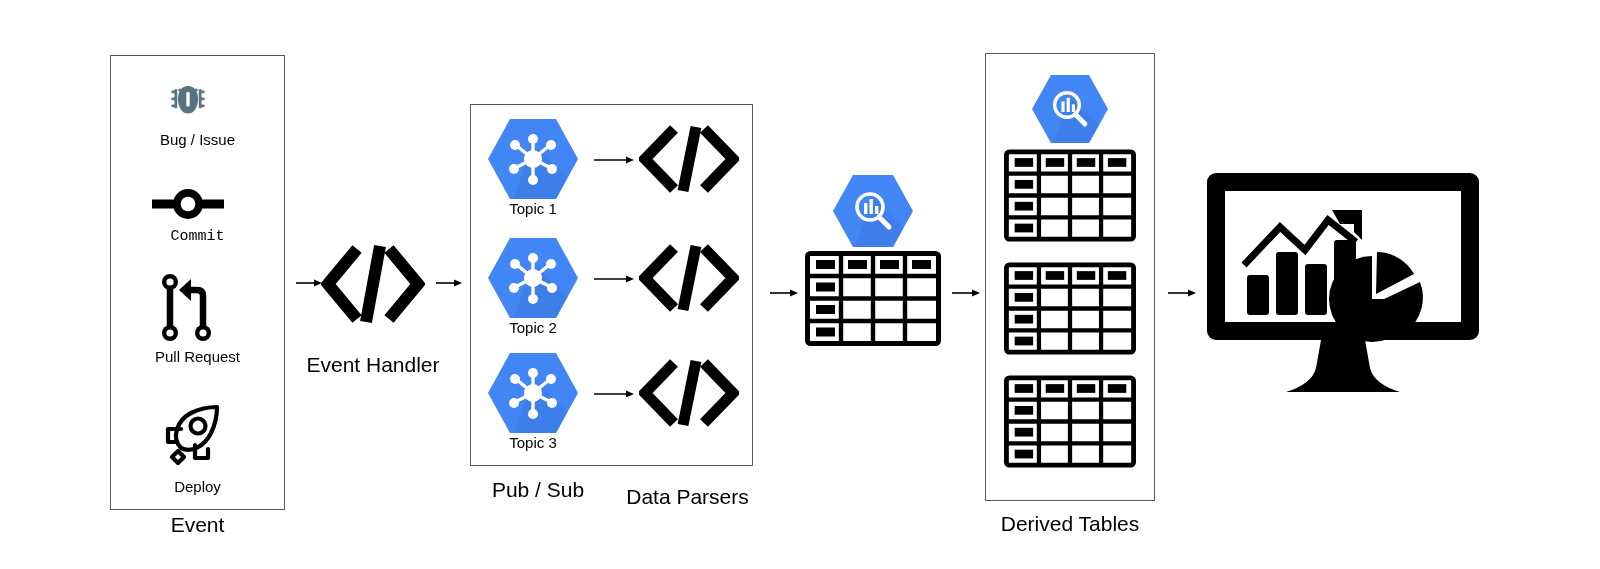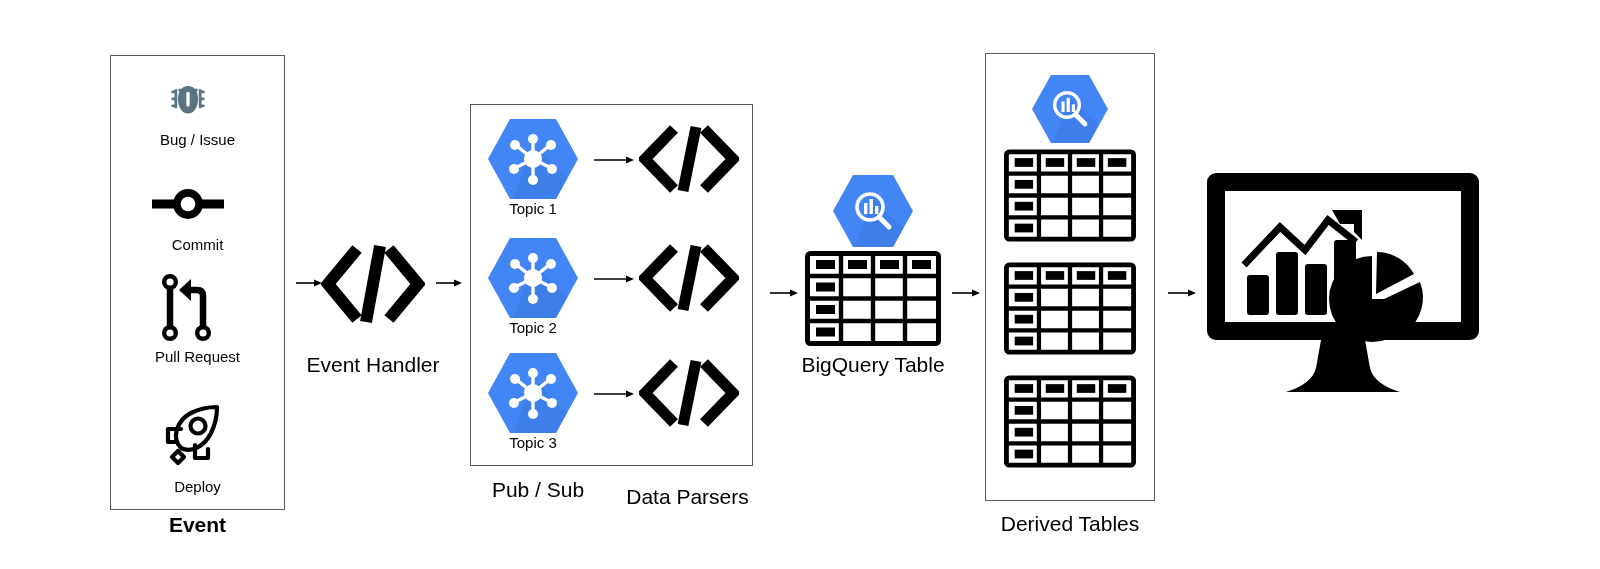--- a/index.html
+++ b/index.html
@@ -80,21 +80,21 @@
   <div class="sublabel" style="left:110px; top:131px; width:175px;">Bug / Issue</div>
 
   <div class="icon-wrap" style="left:152px; top:183px; width:72px; height:42px;">
     <svg width="72" height="42" viewBox="0 0 72 42">
       <rect x="0" y="16.5" width="22" height="9" fill="#000"></rect>
       <rect x="50" y="16.5" width="22" height="9" fill="#000"></rect>
       <circle cx="36" cy="21" r="15" fill="#000"></circle>
       <circle cx="36" cy="21" r="7.3" fill="#ffffff"></circle>
     </svg>
   </div>
-  <div class="sublabel" style="left:110px; top:236px; width:175px;">Commit</div>
+  <div class="sublabel" style="left:110px; top:228px; width:175px;font-family:Liberation Mono, monospace;">Commit</div>
 
   <div class="icon-wrap" style="left:161px; top:273px; width:55px; height:70px;">
     <svg width="55" height="70" viewBox="0 0 55 70">
       <g fill="none" stroke="#000" stroke-width="6.5">
         <line x1="9" y1="12" x2="9" y2="56"></line>
         <path d="M42 56 L42 23 Q42 17 36 17 L22 17"></path>
       </g>
       <circle cx="9" cy="9" r="8" fill="#000"></circle>
       <circle cx="9" cy="9" r="3.6" fill="#ffffff"></circle>
       <circle cx="9" cy="60" r="8" fill="#000"></circle>
@@ -113,21 +113,21 @@
                  C60 9 59 21 54 31 C47 45 34 51 24 46 Z"></path>
         <circle cx="41" cy="24" r="7.5"></circle>
         <path d="M24 27 L11 27 L11 40 L20 40"></path>
         <path d="M38 43 L38 56 L51 56 L51 47"></path>
         <path d="M21 49 L15 55 L21 61 L27 55 Z"></path>
       </g>
     </svg>
   </div>
   <div class="sublabel" style="left:110px; top:478px; width:175px;">Deploy</div>
 
-  <div class="caption" style="left:110px; top:512px; width:175px;font-weight:bold;">Event</div>
+  <div class="caption" style="left:110px; top:512px; width:175px;">Event</div>
 
   <div class="arrow" style="left:296px; top:275px; width:26px; height:12px;">
     <svg width="26" height="12" viewBox="0 0 26 12">
       <line x1="0" y1="6" x2="19" y2="6" stroke="#000" stroke-width="1.6"></line>
       <path d="M26 6 L18 2.6 L18 9.4 Z" fill="#000"></path>
     </svg>
   </div>
 
   <div class="code-icon" style="left:321px; top:243px; width:104px; height:82px;">
     <svg width="104" height="82" viewBox="0 0 104 82">
@@ -335,21 +335,20 @@
         <rect x="43" y="9" width="19" height="9"></rect>
         <rect x="75" y="9" width="19" height="9"></rect>
         <rect x="107" y="9" width="19" height="9"></rect>
         <rect x="11" y="31.5" width="19" height="9"></rect>
         <rect x="11" y="54" width="19" height="9"></rect>
         <rect x="11" y="76.5" width="19" height="9"></rect>
       </g>
     </svg>
   </div>
 
-  <div class="caption" style="left:778px; top:352px; width:190px;">BigQuery Table</div>
 
   <div class="arrow" style="left:952px; top:285px; width:28px; height:12px;">
     <svg width="28" height="12" viewBox="0 0 28 12">
       <line x1="0" y1="6" x2="21" y2="6" stroke="#000" stroke-width="1.6"></line>
       <path d="M28 6 L20 2.6 L20 9.4 Z" fill="#000"></path>
     </svg>
   </div>
 
   <div class="panel" style="left:985px; top:53px; width:170px; height:448px;"></div>
 

